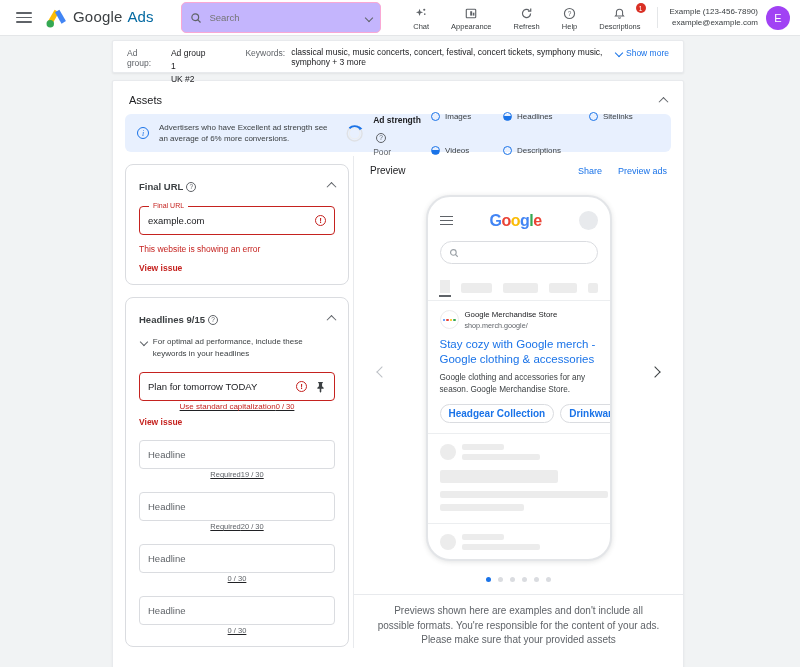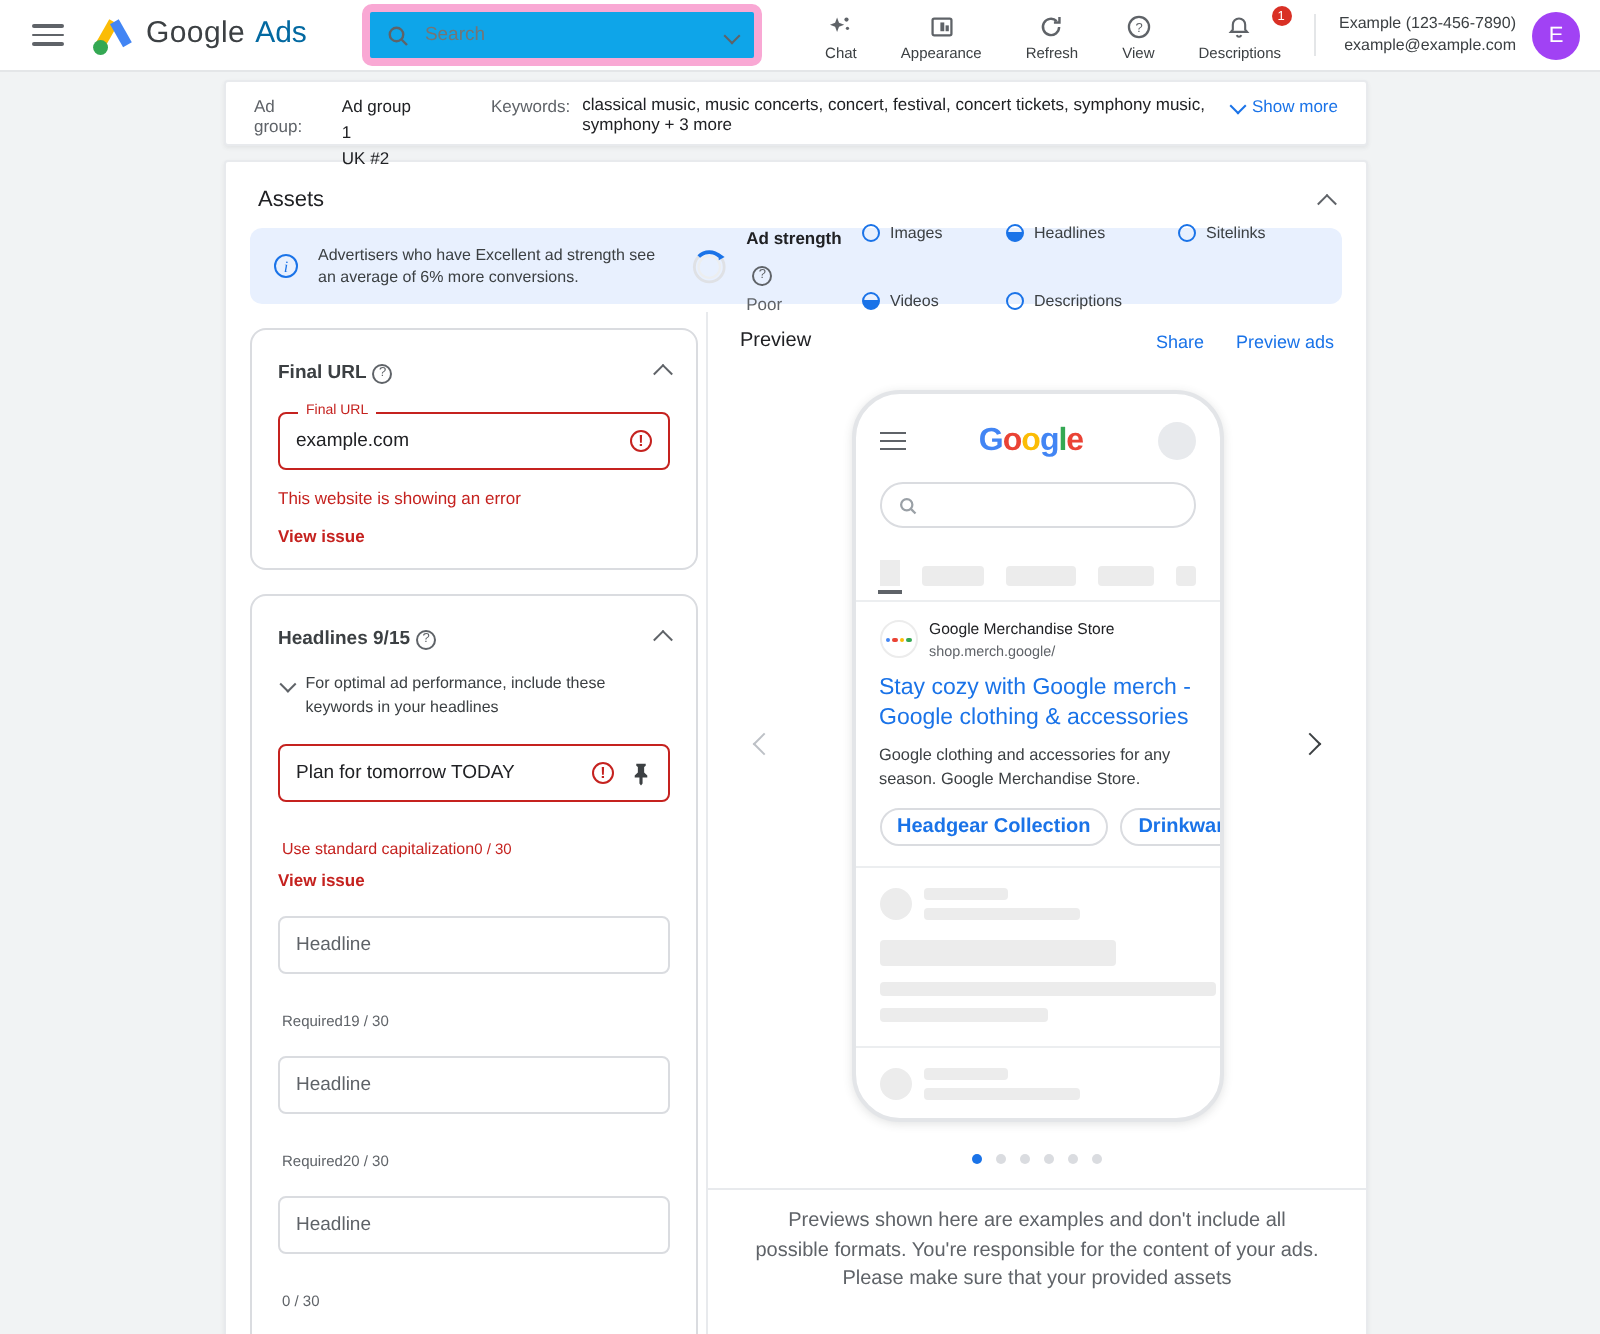--- a/index.html
+++ b/index.html
@@ -7,21 +7,21 @@
     font-family:"Liberation Sans", sans-serif; color:#202124; }
   
   .topbar { height:36px; background:#fff; border-bottom:1px solid #e4e6e8;
     display:flex; align-items:center; padding:0 10px; position:relative; z-index:5; }
   .hamburger { width:16px; height:11px; display:flex; flex-direction:column; justify-content:space-between; cursor:pointer; margin:0 14px 0 6px;}
   .hamburger span{ height:1.6px; background:#5f6368; border-radius:1px;}
   .brand { display:flex; align-items:baseline; gap:5px; margin-right:28px;}
   .brand svg{ align-self:center;}
   .brand .g{ font-size:15px; color:#3c4043; letter-spacing:.2px;}
   .brand .a{ font-size:15px; color:#0369a1;}
-  .tb-search{ width:200px; height:31px; border:4px solid #f9a8d4; border-radius:5px; background:#0ea5e9;
+  .tb-search{ width:200px; height:31px; border:1px solid #f9a8d4; border-radius:5px; background:#c4b5fd;
     display:flex; align-items:center; padding:0 8px; gap:7px; margin-right:auto;}
   .tb-search input{ border:none; outline:none; flex:1; font-size:9.5px; color:#3c4043; font-family:inherit; background:transparent;}
   .tb-actions{ display:flex; align-items:flex-start; gap:22px; margin-right:16px;}
   .tb-action{ display:flex; flex-direction:column; align-items:center; gap:2px; cursor:pointer; position:relative; padding-top:3px;}
   .tb-action .lbl{ font-size:7.5px; color:#3c4043;}
   .badge{ position:absolute; top:-1px; right:-5px; min-width:10px; height:10px; border-radius:6px;
     background:#d93025; color:#fff; font-size:6.5px; display:flex; align-items:center; justify-content:center; padding:0 2px;}
   .tb-account{ text-align:right; font-size:8px; color:#3c4043; line-height:1.35; border-left:1px solid #e4e6e8; padding-left:12px; margin-right:8px;}
   .avatar{ width:24px; height:24px; border-radius:50%; background:#a142f4; color:#fff; font-size:11px;
     display:flex; align-items:center; justify-content:center; cursor:pointer;}
@@ -68,21 +68,21 @@
   .float-label{ position:absolute; top:-5px; left:9px; background:#fff; padding:0 4px; font-size:7px; color:#c5221f;}
   .field-value{ font-size:9.5px; color:#202124; flex:1; white-space:nowrap; overflow:hidden;}
   .field-value.ph{ color:#5f6368;}
   .err-icon{ width:11px; height:11px; border:1.3px solid #c5221f; border-radius:50%; color:#c5221f;
     font-size:8px; font-weight:bold; display:flex; align-items:center; justify-content:center; flex:none; margin-left:6px;}
   .pin{ margin-left:8px; flex:none;}
   .err-text{ font-size:8.5px; color:#c5221f; margin-top:9px;}
   .view-issue{ display:block; font-size:8.5px; color:#c5221f; font-weight:bold; margin-top:9px; cursor:pointer; text-decoration:none;}
   .hl-hint{ display:flex; gap:6px; margin-top:9px; padding-left:2px;}
   .hl-hint .txt{ font-size:8px; color:#3c4043; line-height:1.45; width:190px;}
-  .h-meta{ display:flex; justify-content:flex-start; margin-top:19px; padding:0 2px;}
+  .h-meta{ display:flex; justify-content:center; margin-top:1px; padding:0 2px;text-decoration:underline;}
   .h-helper{ font-size:7.5px; color:#5f6368;}
   .h-helper.err{ color:#c5221f; font-size:8px;}
   .h-counter{ font-size:7.5px; color:#5f6368;}
   .h-counter.err{ color:#c5221f;}
   
   .preview-col{ flex:1; border-left:1px solid #e8eaed; position:relative; padding-top:4px; min-height:480px;}
   .preview-head{ display:flex; align-items:center; padding:5px 16px;}
   .preview-title{ font-size:10px; color:#202124;}
   .preview-links{ margin-left:auto; display:flex; gap:16px;}
   .plink{ font-size:9px; color:#1a73e8; cursor:pointer; text-decoration:none;}
@@ -182,21 +182,21 @@
         <path d="M13 8a5 5 0 1 1-1.5-3.6"></path>
           <path d="M13.2 1.8v3.4H9.8"></path>
       </svg>
       <span class="lbl">Refresh</span>
     </div>
     <div class="tb-action">
       <svg width="13" height="13" viewBox="0 0 16 16">
         <circle cx="8" cy="8" r="6.2" fill="none" stroke="#5f6368" stroke-width="1.4"></circle>
         <text x="8" y="11" font-size="8" text-anchor="middle" fill="#5f6368" font-family="Liberation Sans,sans-serif">?</text>
       </svg>
-      <span class="lbl">View</span>
+      <span class="lbl">Help</span>
     </div>
     <div class="tb-action">
       <svg width="13" height="13" viewBox="0 0 16 16" fill="none" stroke="#5f6368" stroke-width="1.3">
         <path d="M13 11H3l1.2-1.4V6.6A3.8 3.8 0 0 1 8 2.8a3.8 3.8 0 0 1 3.8 3.8v3L13 11z"></path>
         <path d="M6.6 13a1.5 1.5 0 0 0 2.8 0"></path>
       </svg>
       <span class="badge">1</span>
       <span class="lbl">Descriptions</span>
     </div>
   </div>

